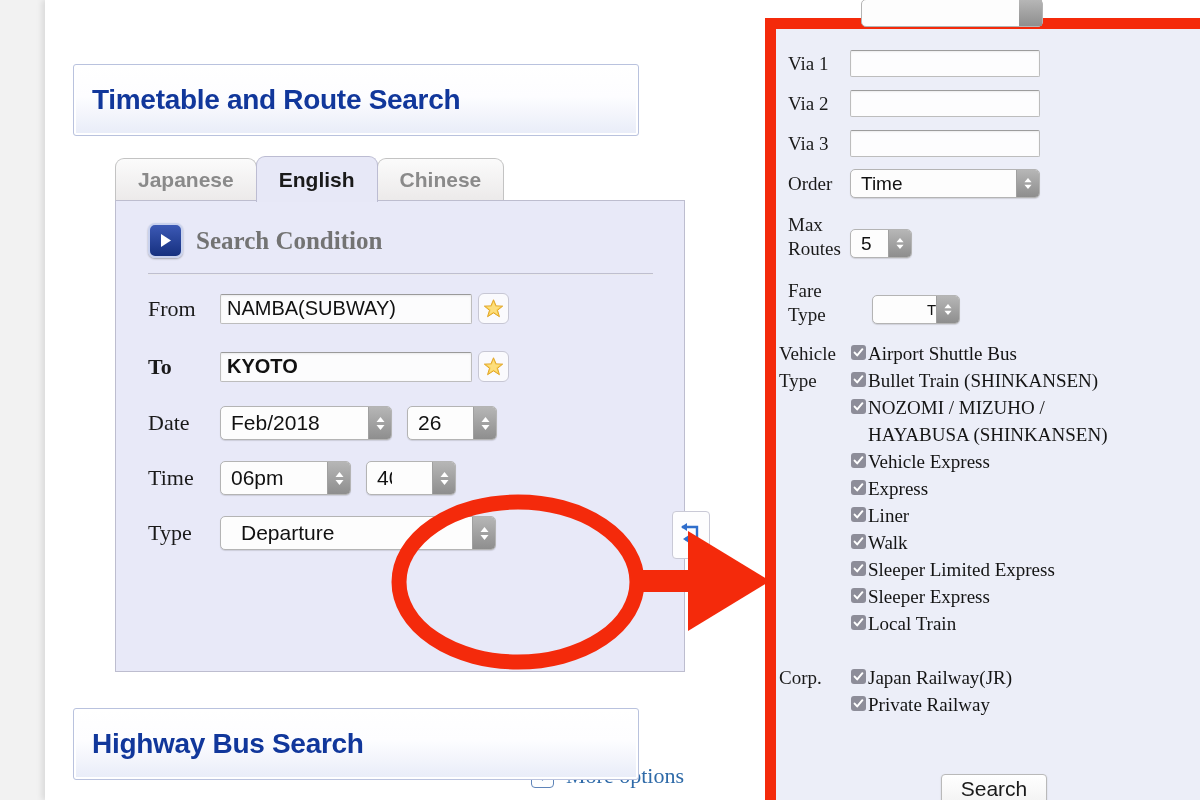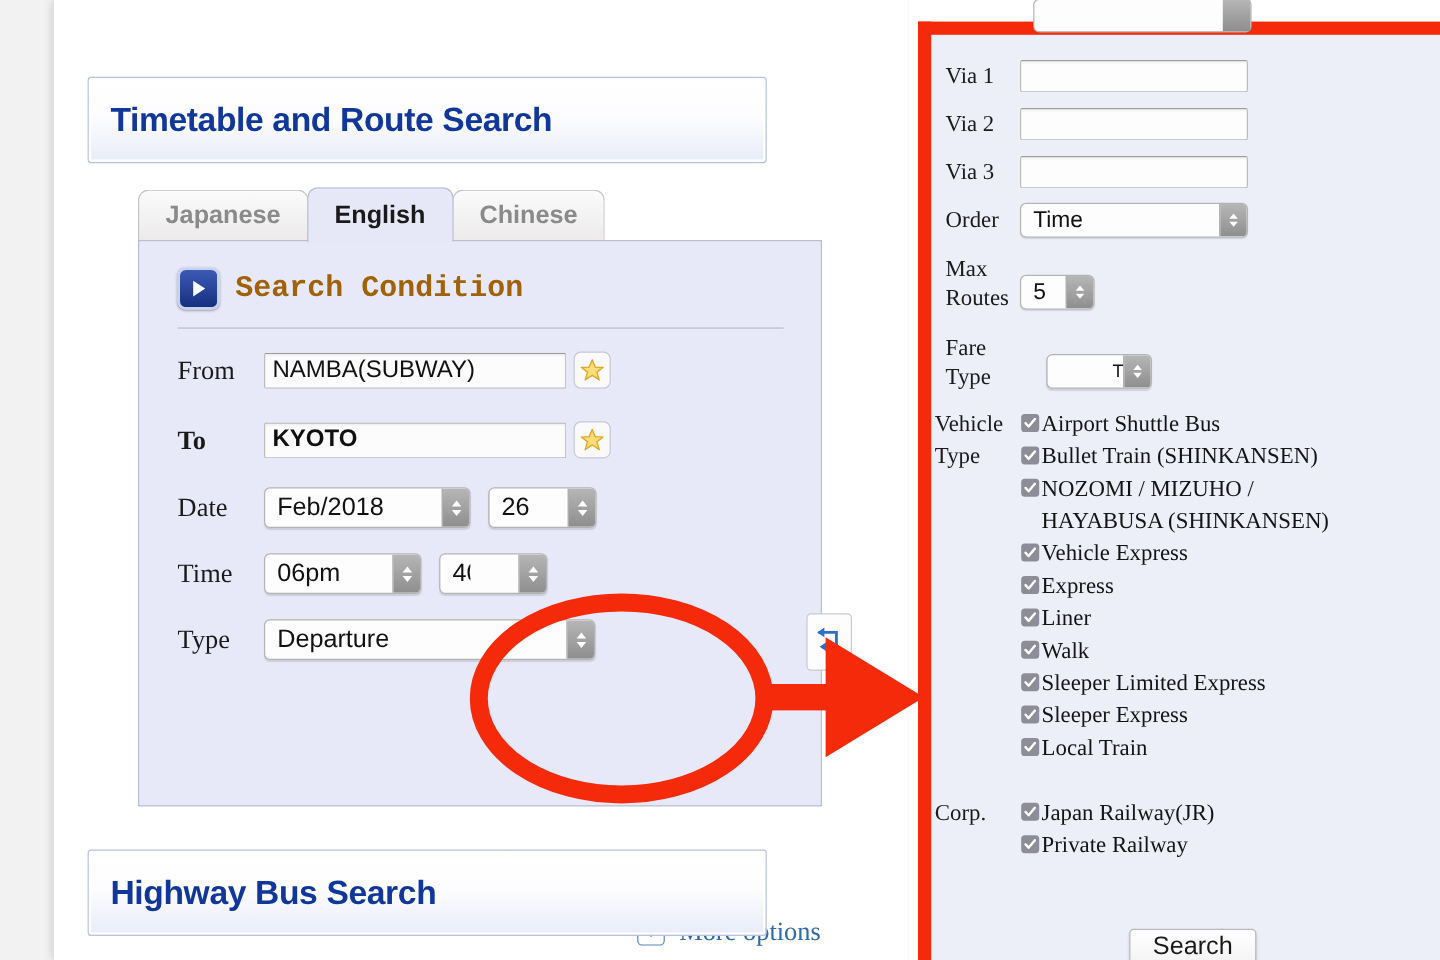--- a/index.html
+++ b/index.html
@@ -64,22 +64,22 @@
   #sc-header{ position:absolute; left:32px; top:22px; display:flex; align-items:center; gap:13px; }
   #sc-play{
     width:35px; height:35px; border-radius:7px;
     background:linear-gradient(180deg,#3c59b5 0%,#16307f 100%);
     border:2px solid #c9d2ee;
     display:flex; align-items:center; justify-content:center;
     box-shadow:0 1px 2px rgba(0,0,0,.3);
   }
   #sc-play svg{ display:block; }
   #sc-title{
-    font-family:Liberation Mono, monospace; font-weight:bold;
-    font-size:25px; color:#a16207;
+    font-family:Liberation Serif, serif; font-weight:bold;
+    font-size:25px; color:#737373;
   }
   #sc-rule{
     position:absolute; left:32px; top:72px; width:505px; height:2px;
     background:linear-gradient(180deg,#a9a9bf 0%,#ffffff 100%);
   }
 
   
   .frow{ position:absolute; left:32px; display:flex; align-items:center; }
   .flabel{ width:72px; font-size:22px; color:#1a1a1a; }
   .textbox{
@@ -271,21 +271,21 @@
             <svg width="11" height="17" viewBox="0 0 11 17">
                 <polygon points="5.5,2 9.5,7 1.5,7" fill="#fff"></polygon>
                 <polygon points="5.5,15 9.5,10 1.5,10" fill="#fff"></polygon>
               </svg>
           </span>
         </span>
       </div>
 
       <div class="frow" style="top:315px;">
         <span class="flabel">Type</span>
-        <span class="select" style="width:276px;">
+        <span class="select" style="width:276px;padding-left:10px;">
           <span class="sv">Departure</span>
           <span class="sarrow">
             <svg width="11" height="17" viewBox="0 0 11 17">
                 <polygon points="5.5,2 9.5,7 1.5,7" fill="#fff"></polygon>
                 <polygon points="5.5,15 9.5,10 1.5,10" fill="#fff"></polygon>
               </svg>
           </span>
         </span>
       </div>
 

